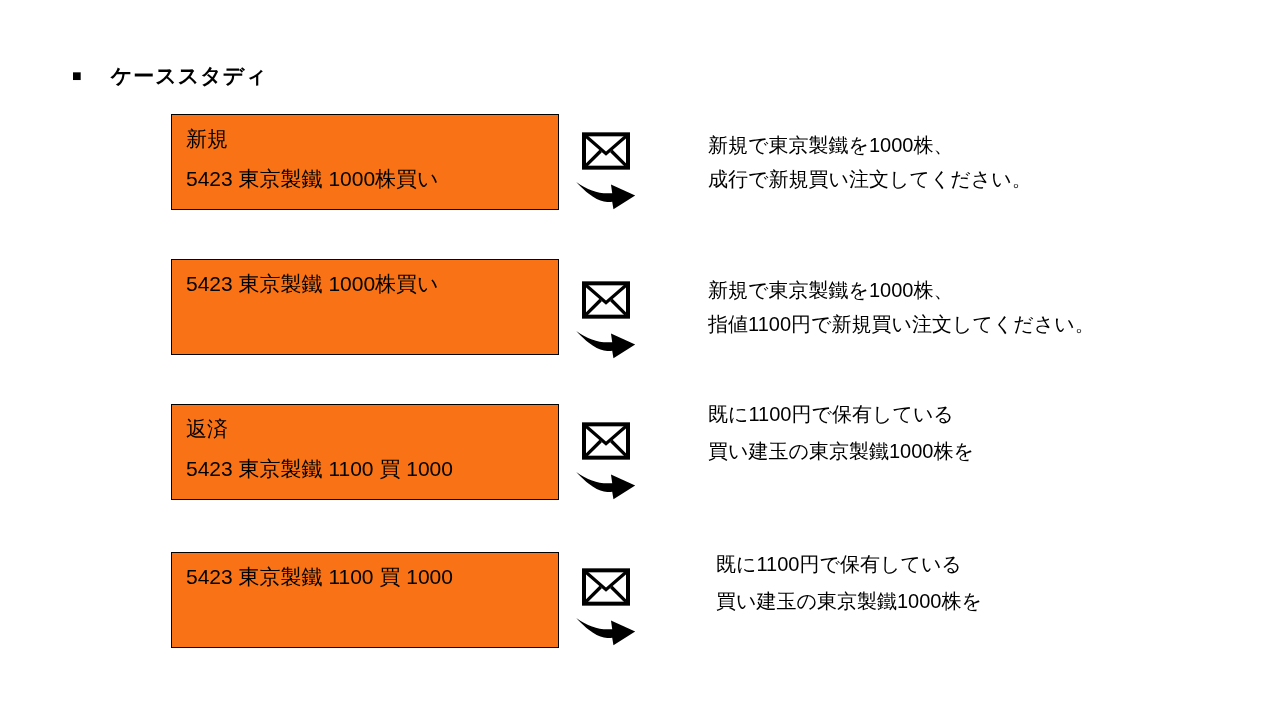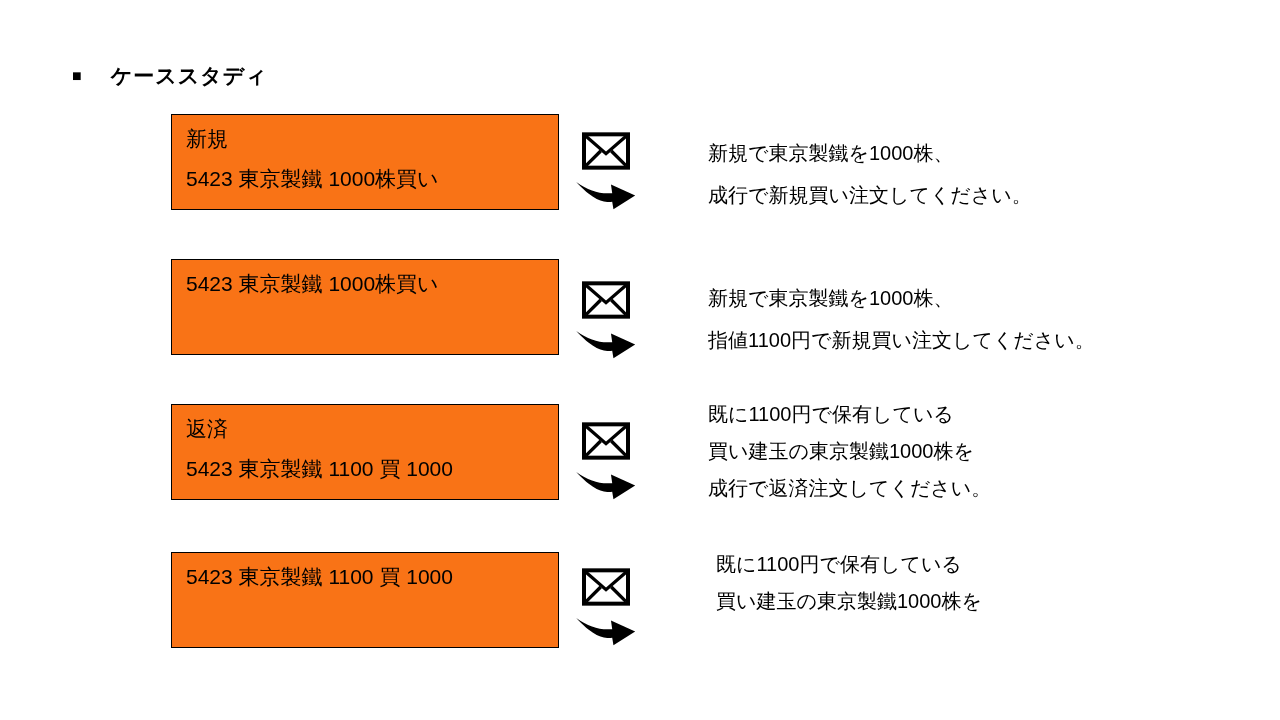--- a/index.html
+++ b/index.html
@@ -28,21 +28,21 @@
     margin-left:46px;
   }
   .box-line { font-size:21px; line-height:40px; white-space:nowrap; }
 
   .icon-group { position:absolute; left:574px; width:64px; text-align:center; }
   .icon-group svg { display:block; }
   .envelope { margin:0 auto 7px auto; }
 
   .desc { position:absolute; font-size:20px; }
   .desc-line { white-space:nowrap; }
-  .desc-2 .desc-line { line-height:34px;margin-top:8px; }
+  .desc-2 .desc-line { line-height:34px; }
   .desc-3 .desc-line { line-height:37px; }
   .desc b { font-weight:400; }
 </style>
 </head>
 <body>
 
 <div class="stage">
 
   <div class="title">
     <span class="bullet">■</span>
@@ -101,21 +101,20 @@
         <path d="M6,6 L36,32 L66,6" fill="none" stroke="#000000" stroke-width="5"></path>
         <path d="M6,50 L28,28 M44,28 L66,50" fill="none" stroke="#000000" stroke-width="5"></path>
       </svg>
       <svg width="64" height="36" viewBox="0 0 100 58">
         <path d="M2,8 C28,36 45,42 60,40 L62,52 L97,30 L58,12 L60,26 C40,28 22,22 2,8 Z" fill="#000000"></path>
       </svg>
     </div>
     <div class="desc desc-3" style="left:708px; top:-8px;">
       <div class="desc-line"><span>既に1100円で保有している</span><b></b><span></span></div>
       <div class="desc-line"><span>買い建玉の東京製鐵1000株を</span><b></b><span></span></div>
-      <div class="desc-line"><span>成行で</span><b>返済</b><span>注文してください。</span></div>
     </div>
   </div>
 
   <div class="row" style="top:552px;">
     <div class="order-box">
       <div class="box-line">5423 東京製鐵 1100 買 1000</div>
     </div>
     <div class="icon-group" style="top:16px;">
       <svg class="envelope" width="48" height="38" viewBox="0 0 72 56">
         <rect x="3" y="3" width="66" height="50" fill="#ffffff" stroke="#000000" stroke-width="6"></rect>

